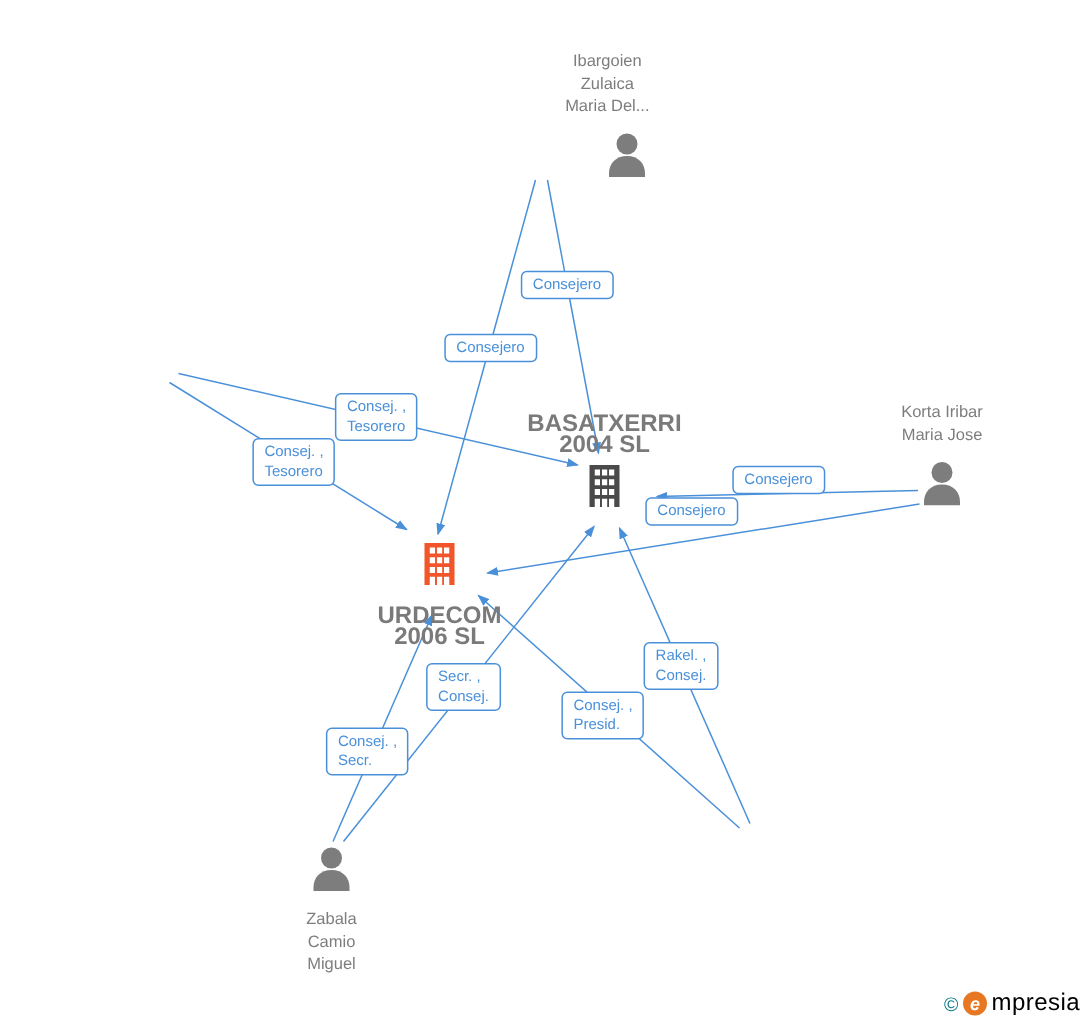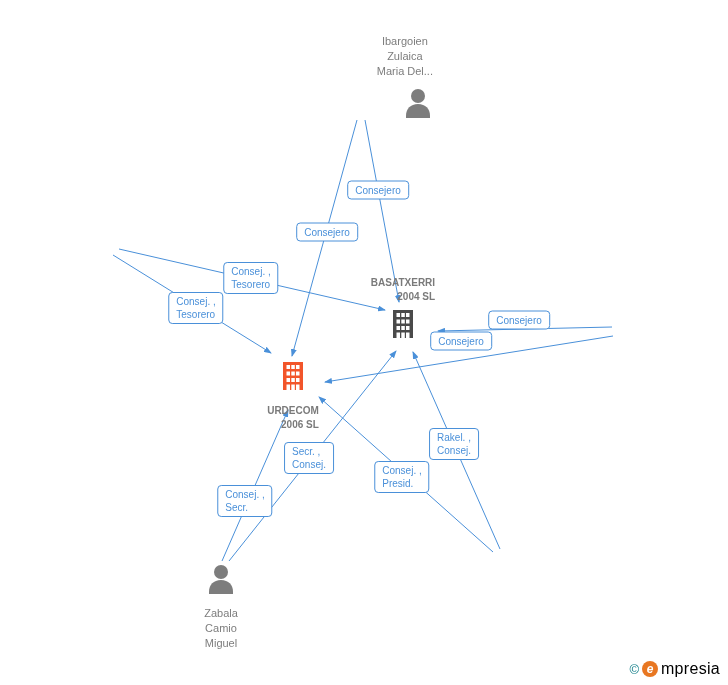--- a/index.html
+++ b/index.html
@@ -5,21 +5,21 @@
   * { margin:0; padding:0; box-sizing:border-box; }
   html,body { background:#ffffff; }
   body { font-family:"Liberation Sans", sans-serif; }
   .canvas { position:relative; width:728px; height:685px; background:#ffffff; overflow:hidden; }
 
   .edges { position:absolute; left:0; top:0; z-index:1; }
 
   .node { position:absolute; transform:translateX(-50%); display:flex; flex-direction:column;
           align-items:center; width:140px; z-index:3; cursor:pointer; }
   .person-name { white-space:pre-line; text-align:center; color:#7d7d7d; font-size:11px; line-height:15px; }
-  .company-name { white-space:pre-line; text-align:right; color:#7a7a7a; font-size:10px; line-height:14px; font-weight:bold; }
+  .company-name { white-space:pre-line; text-align:center; color:#7a7a7a; font-size:16px; line-height:14px; font-weight:bold; }
   .icon-after-text { margin-top:9px; }
   .company-icon-after-text { margin-top:6px; }
   .name-after-icon { margin-top:12px; }
   .company-name-after-icon { margin-top:14px; }
   .person-icon { color:#7d7d7d; display:block; }
   .building-dark { color:#4a4a4a; display:block; }
   .building-orange { color:#f2552a; display:block; }
 
   .edge-label { position:absolute; transform:translate(-50%,-50%); background:#ffffff;
                 border:1px solid #4a90d9; border-radius:4px; color:#4a90d9; font-size:10px;
@@ -77,20 +77,28 @@
     <div class="person-name">Ibargoien
 Zulaica
 Maria Del...</div>
     <svg class="person-icon icon-after-text" width="30" height="30" viewBox="0 0 30 30" fill="currentColor">
       <circle cx="15" cy="8" r="7"></circle>
       <path d="M15 16 C7.5 16 3 21 3 27.5 L3 30 L27 30 L27 27.5 C27 21 22.5 16 15 16 Z"></path>
     </svg>
   </div>
 
 
+  <div class="node" style="left:628px; top:268px;">
+    <div class="person-name">Korta Iribar
+Maria Jose</div>
+    <svg class="person-icon icon-after-text" width="30" height="30" viewBox="0 0 30 30" fill="currentColor">
+      <circle cx="15" cy="8" r="7"></circle>
+      <path d="M15 16 C7.5 16 3 21 3 27.5 L3 30 L27 30 L27 27.5 C27 21 22.5 16 15 16 Z"></path>
+    </svg>
+  </div>
 
   <div class="node" style="left:221px; top:564px;">
     <svg class="person-icon" width="30" height="30" viewBox="0 0 30 30" fill="currentColor">
       <circle cx="15" cy="8" r="7"></circle>
       <path d="M15 16 C7.5 16 3 21 3 27.5 L3 30 L27 30 L27 27.5 C27 21 22.5 16 15 16 Z"></path>
     </svg>
     <div class="person-name name-after-icon">Zabala
 Camio
 Miguel</div>
   </div>

